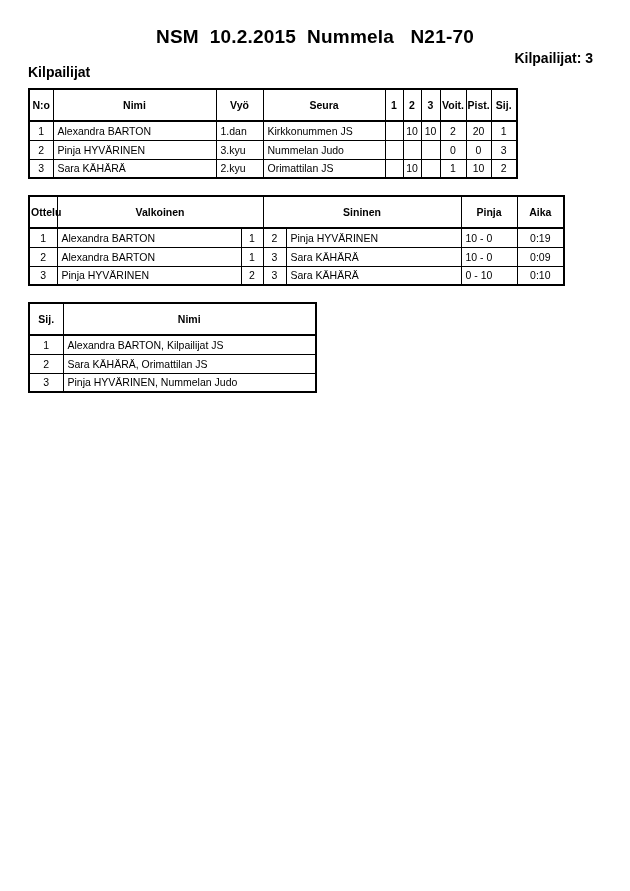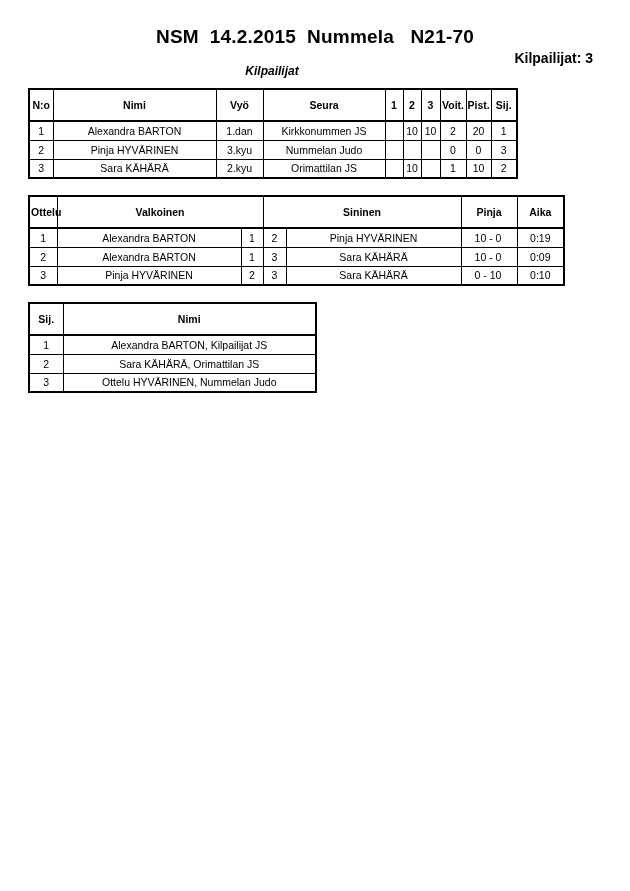--- a/index.html
+++ b/index.html
@@ -14,21 +14,21 @@
   .page-title {
     position:absolute; top:26px; left:0; width:100%;
     text-align:center; font-size:19px; font-weight:bold;
     white-space:pre; letter-spacing:0.2px;
   }
   .count-label {
     position:absolute; top:50px; right:37px;
     font-size:14px; font-weight:bold;
   }
   .section-title {
-    position:absolute; font-size:12px; font-weight:bold; text-align:center;font-style:italic;
+    position:absolute; font-size:14px; font-weight:bold; 
   }
   #sec-kilpailijat { top:64px; left:28px; width:488px; }
   #sec-ottelut     { top:176px; left:28px; width:535px; }
   #sec-tulokset    { top:284px; left:28px; width:287px; }
 
   table {
     position:absolute; border-collapse:collapse; table-layout:fixed;
     background:#fff;
   }
   #tbl-kilpailijat { top:88px;  left:28px; width:488px; }
@@ -40,31 +40,31 @@
   thead th { border-bottom:2px solid #000; }
 
   th {
     height:32px; font-size:10.5px; font-weight:bold; text-align:center;
     padding:0 1px; white-space:nowrap; overflow:visible;
   }
   td {
     height:19px; font-size:10.5px; padding:0 4px;
     white-space:nowrap; overflow:hidden; vertical-align:middle;
   }
-  .l { text-align:center; }
+  .l { text-align:left; }
   .c { text-align:center; padding:0 1px; }
-  .r { text-align:center; padding-right:6px; }
+  .r { text-align:left; padding-right:6px; }
   .th-left { text-align:left; padding-left:1px;margin-top:23px; }
 </style>
 </head>
 <body>
 
 <div class="page">
 
-  <div class="page-title">NSM  14.2.2015  Nummela   N21-70</div>
+  <div class="page-title">NSM  10.2.2015  Nummela   N21-70</div>
   <div class="count-label">Kilpailijat: 3</div>
 
   <div class="section-title" id="sec-kilpailijat">Kilpailijat</div>
   <table id="tbl-kilpailijat">
     <colgroup>
       <col style="width:24px">
         <col style="width:163px">
         <col style="width:47px">
         <col style="width:122px">
       <col style="width:18px">
@@ -193,18 +193,18 @@
       <tr>
         <td class="c">1</td>
         <td class="l">Alexandra BARTON, Kilpailijat JS</td>
       </tr>
       <tr>
         <td class="c">2</td>
         <td class="l">Sara KÄHÄRÄ, Orimattilan JS</td>
       </tr>
       <tr>
         <td class="c">3</td>
-        <td class="l">Ottelu HYVÄRINEN, Nummelan Judo</td>
+        <td class="l">Pinja HYVÄRINEN, Nummelan Judo</td>
       </tr>
     </tbody>
   </table>
 
 </div>
 
 </body></html>

